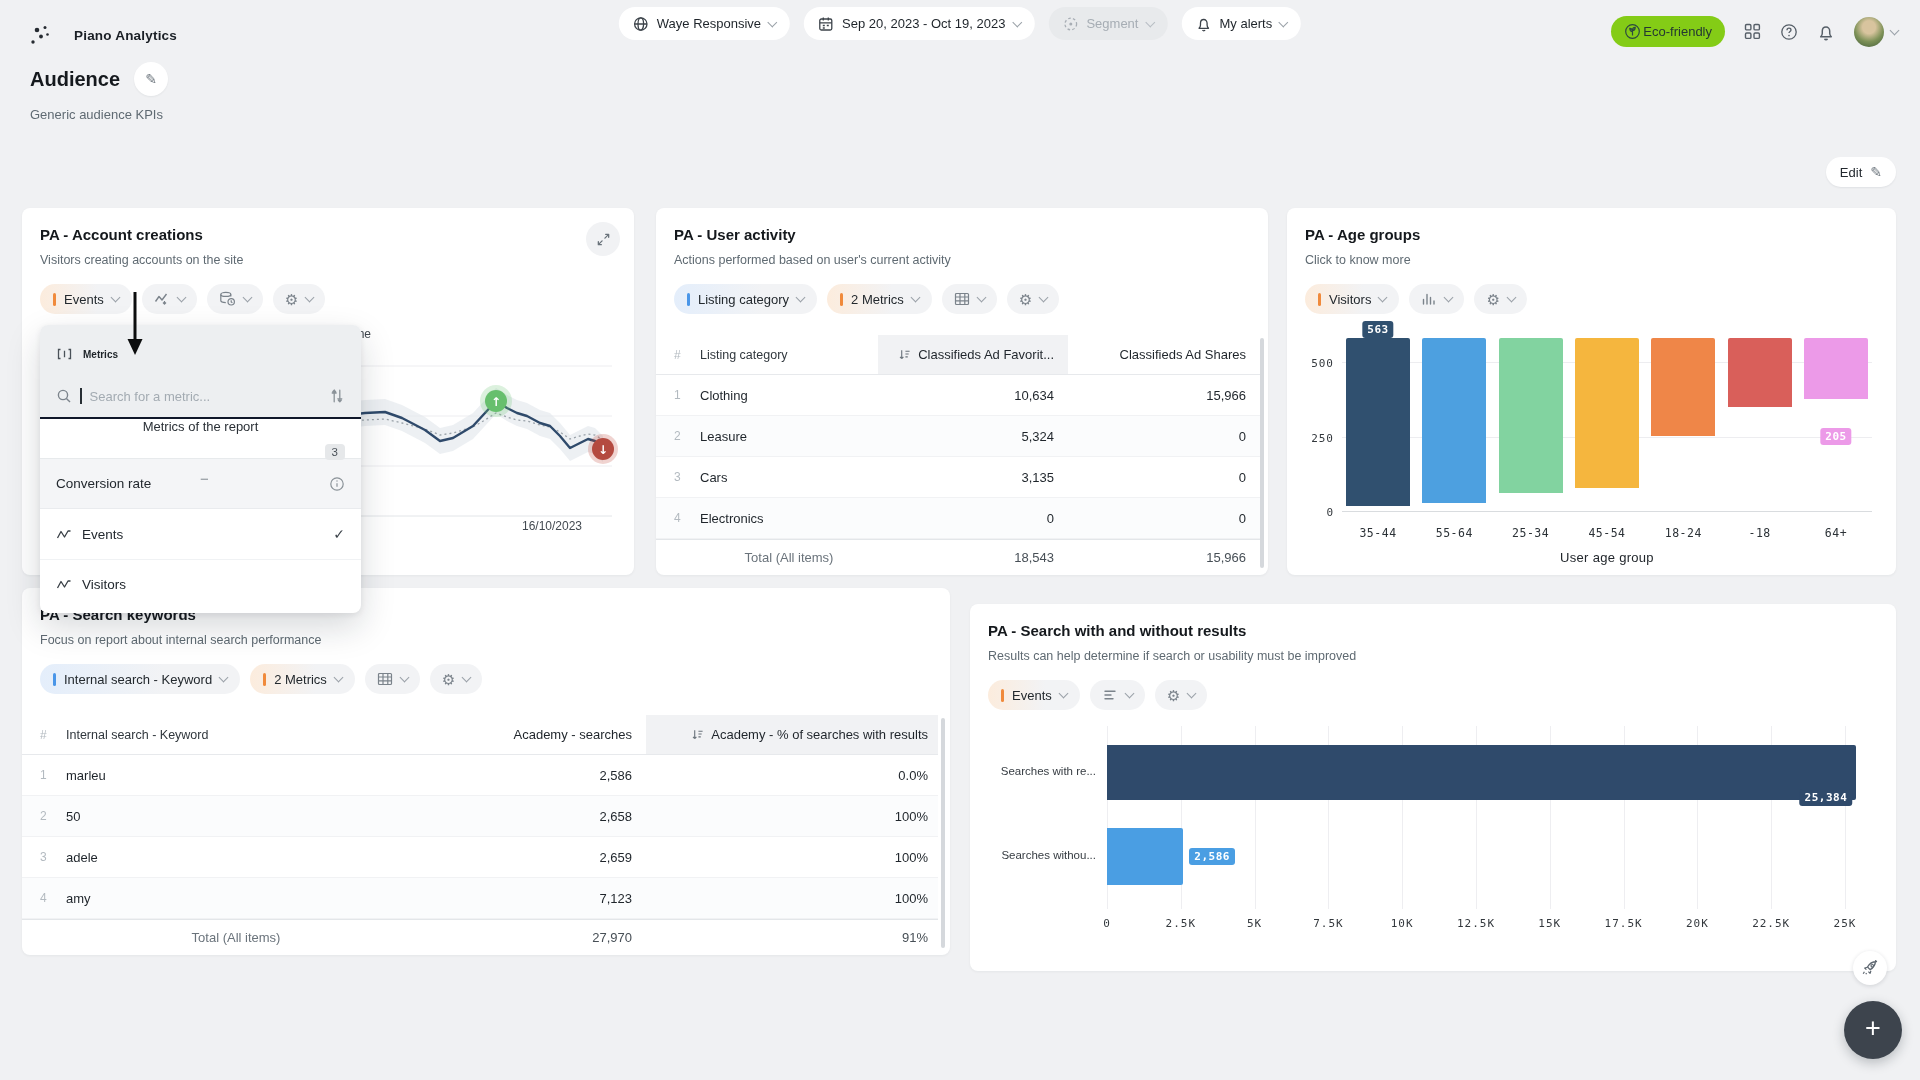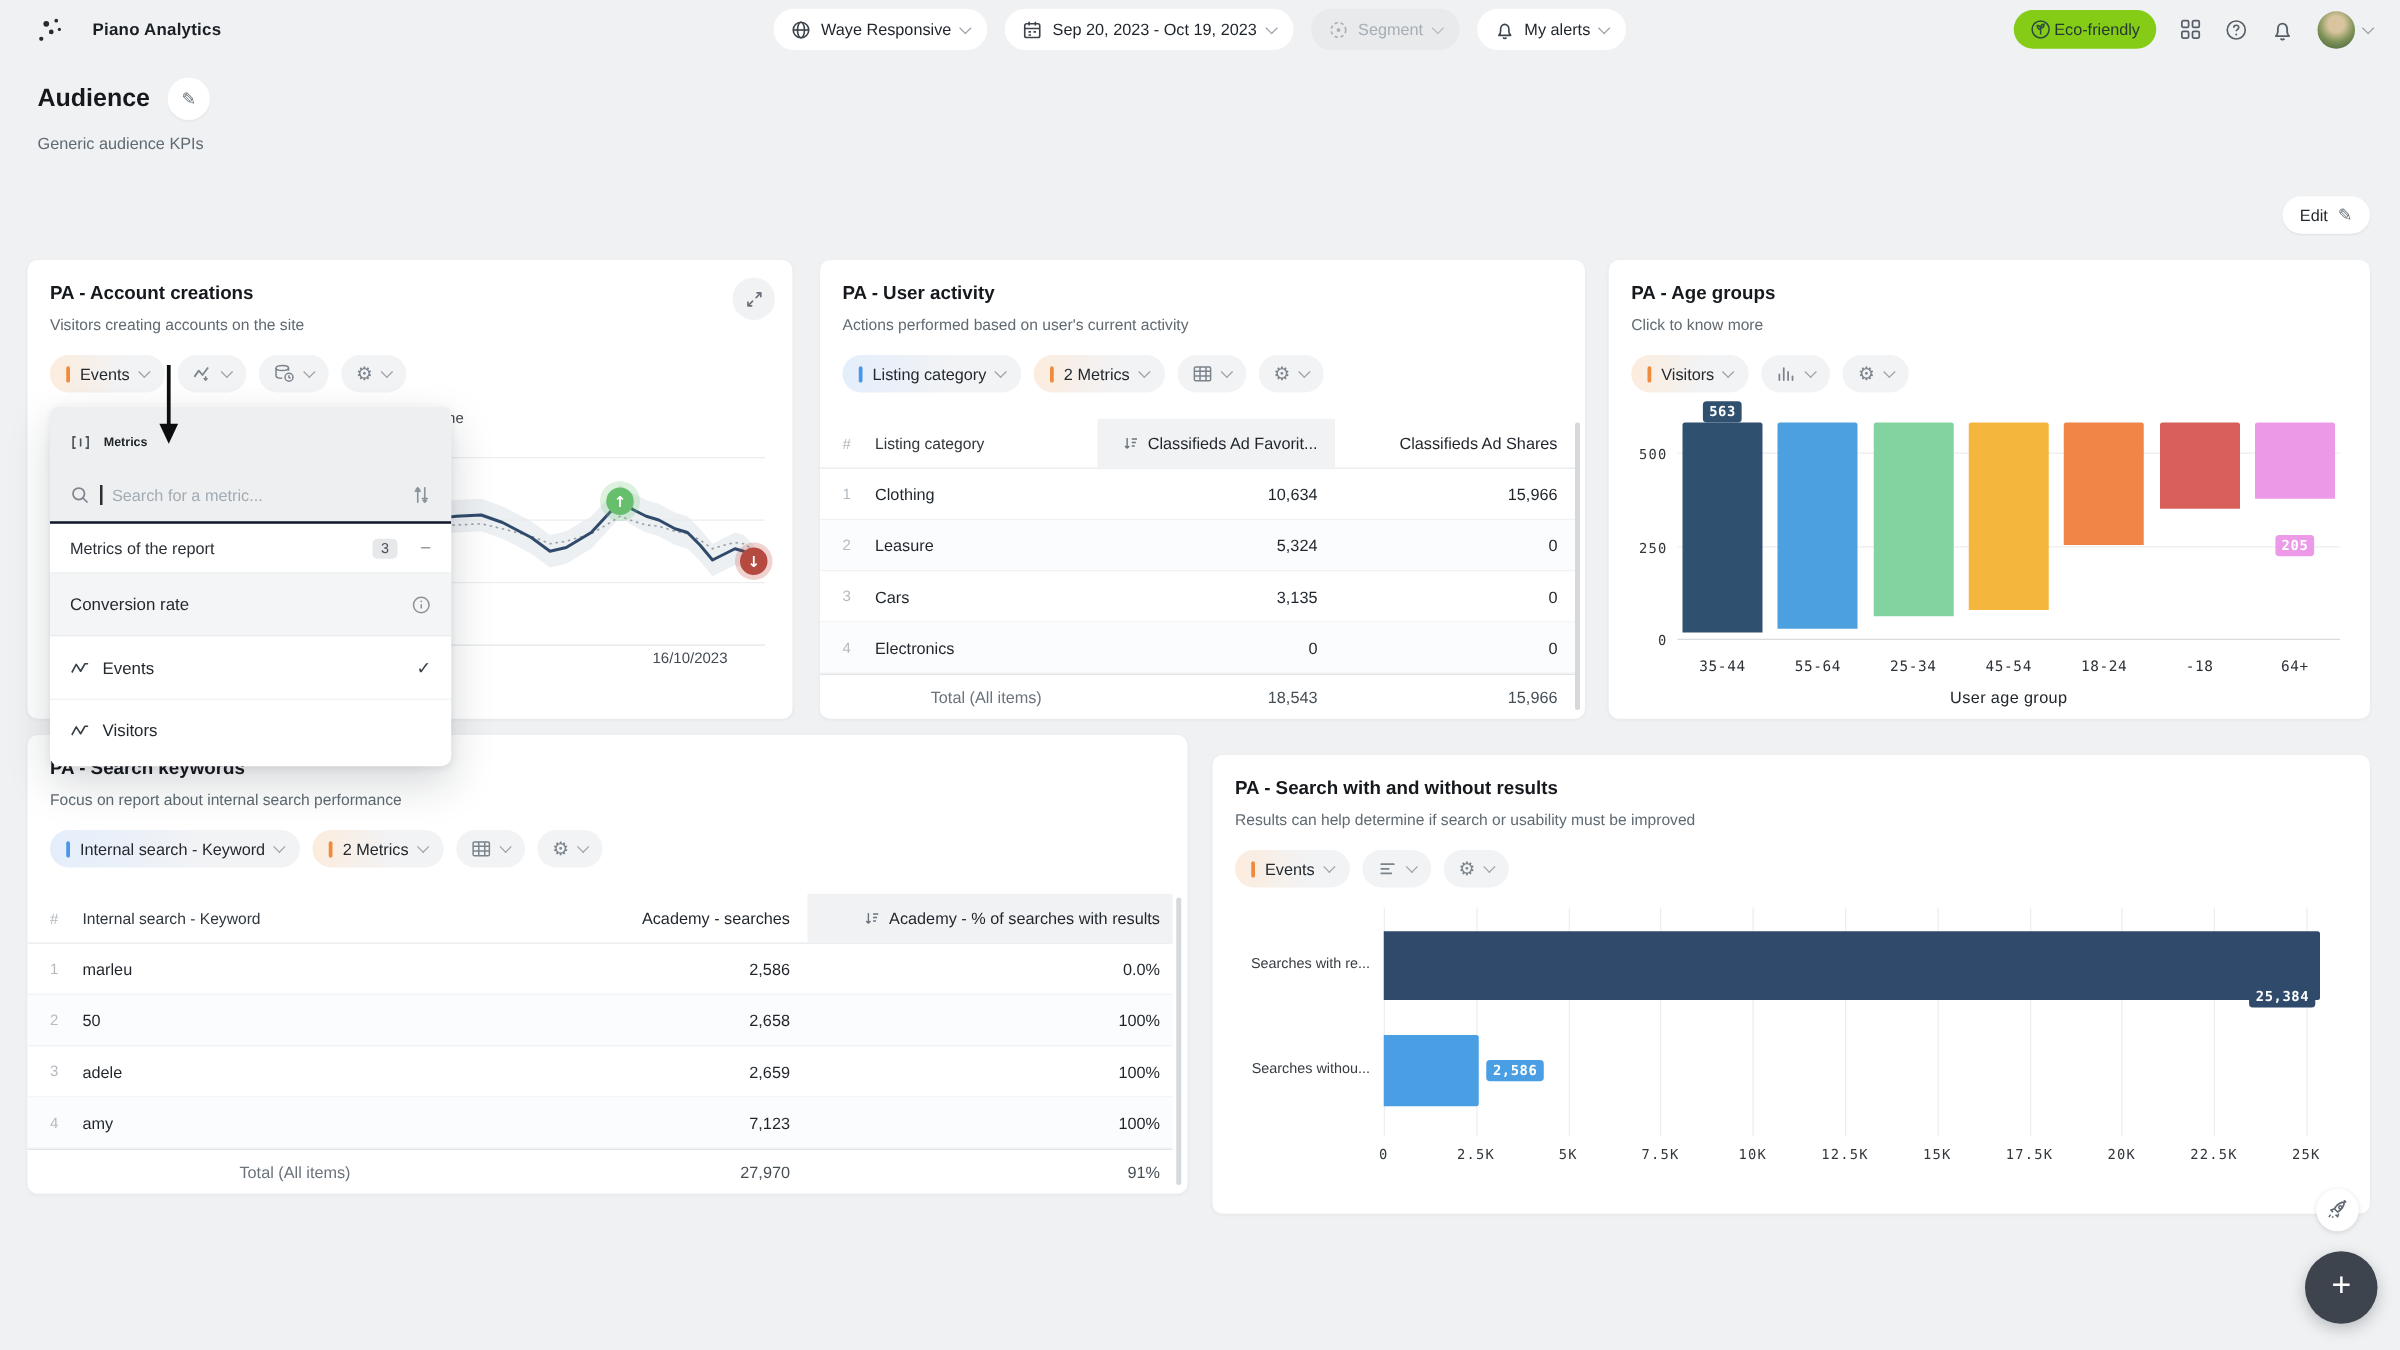--- a/index.html
+++ b/index.html
@@ -6,21 +6,21 @@
   html,body { margin:0; padding:0; }
   body {
     width:1920px; height:1080px; position:relative; overflow:hidden;
     background:#f0f1f3; color:#1c2127;
     font-family:"Liberation Sans", sans-serif;
   }
   svg { display:block; }
   button { font-family:inherit; cursor:pointer; }
 
   
-  .topbar { position:absolute; top:0; left:0; right:0; height:47px; display:flex; align-items:center; padding:0 22px 0 28px; }
+  .topbar { position:absolute; top:0; left:0; right:0; height:47px; display:flex; align-items:flex-end; padding:0 22px 0 28px; }
   .tb-left { display:flex; align-items:center; gap:22px; }
   .brand { font-size:13.5px; font-weight:600; color:#1a1f25; letter-spacing:.2px; }
   .tb-center { position:absolute; left:50%; top:7px; transform:translateX(-50%); display:flex; gap:14px; align-items:center; }
   .pill { display:flex; align-items:center; gap:8px; height:33px; padding:0 14px; background:#fff; border:none; border-radius:17px; font-size:13px; font-weight:500; color:#1e242a; }
   .pill svg { color:#3c434a; flex:none; }
   .pill-disabled { background:#e8eaec; color:#a6adb4; }
   .pill-disabled svg { color:#a8aeb5; }
   .chev { width:7px; height:7px; border-right:1.6px solid #9aa1a8; border-bottom:1.6px solid #9aa1a8; transform:rotate(45deg); margin-top:-3px; flex:none; display:inline-block; }
   .pill-disabled .chev { border-color:#b7bdc3; }
   .tb-right { margin-left:auto; display:flex; align-items:center; gap:19px; }
@@ -112,21 +112,21 @@
   .dropdown { position:absolute; left:40px; top:325px; width:321px; background:#fff; border-radius:8px; overflow:hidden; z-index:50; box-shadow:0 2px 6px rgba(20,30,40,.08), 0 14px 34px rgba(20,30,40,.17); padding-bottom:4px; }
   .dd-top { background:#edeff1; padding-top:8px; }
   .dd-head { display:flex; align-items:center; gap:10px; height:42px; padding:0 16px; font-size:10px; font-weight:600; color:#1d2328; }
   .dd-head svg { color:#4a5158; }
   .dd-search { display:flex; align-items:center; gap:8px; height:44px; padding:0 16px; border-bottom:2px solid #0f172a; }
   .dd-search svg { color:#7d858d; flex:none; }
   .dd-search input { flex:1; border:none; background:transparent; outline:none; font-size:13px; color:#20262c; padding:0; }
   .dd-search input::placeholder { color:#a3abb2; }
   .txtcaret { width:1.5px; height:16px; background:#272e34; flex:none; }
   .dd-row { display:flex; align-items:center; gap:10px; padding:0 16px; font-size:13.5px; color:#23292f; }
-  .dd-group { height:40px; border-bottom:1px solid #e7eaec; font-size:13px; color:#2a3036; }
+  .dd-group { height:40px; border-bottom:1px solid #e7eaec; font-size:13px; color:#2a3036;flex-direction:column; }
   .count-badge { background:#e6e8ea; border-radius:4px; font-size:11.5px; padding:2px 7px; color:#4a5158; margin-left:auto; }
   .minus { color:#8a9298; margin-left:8px; font-size:15px; }
   .dd-hl { height:50px; background:#f4f5f7; border-bottom:1px solid #e9ebee; }
   .dd-hl svg { margin-left:auto; color:#8a9298; }
   .dd-item { height:50px; }
   .dd-item svg { color:#3a4147; }
   .dd-item.sep { border-top:1px solid #f0f2f4; }
   .check { margin-left:auto; color:#3c434a; font-size:14px; }
 
   .click-arrow { position:absolute; left:126px; top:291px; z-index:60; }

